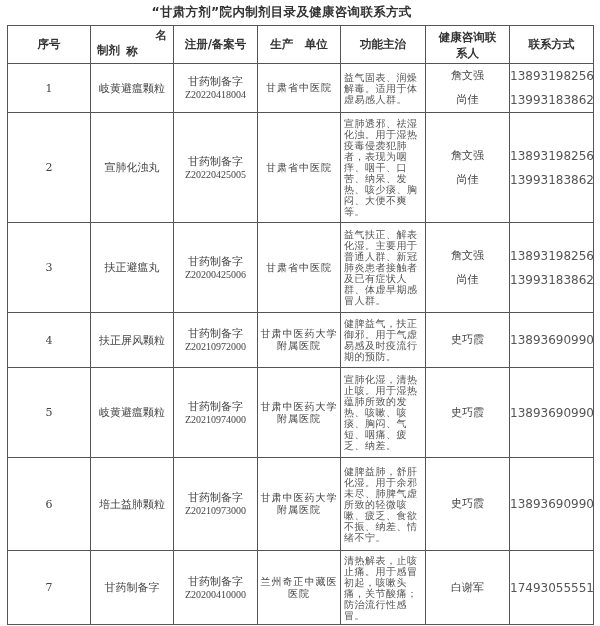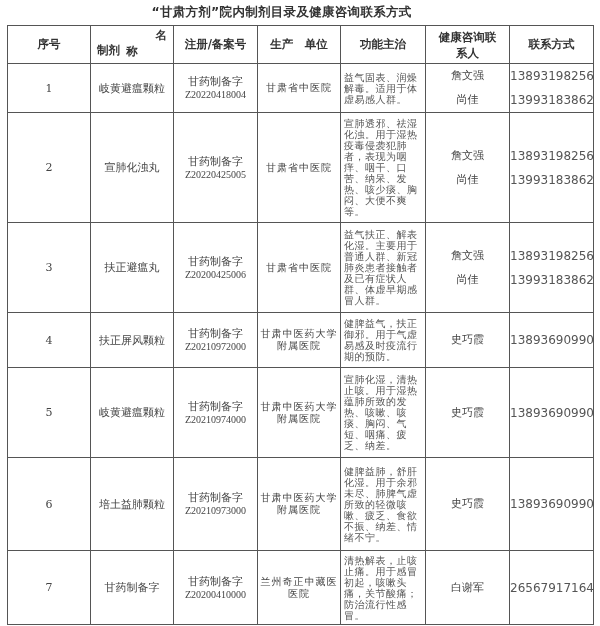--- a/index.html
+++ b/index.html
@@ -171,17 +171,17 @@
     <td class="reg">
           <div>甘药制备字</div>
           <div class="code">Z20200410000</div>
         </td>
     <td class="unit">兰州奇正中藏医医院</td>
     <td class="func">清热解表，止咳止痛。用于感冒初起，咳嗽头痛，关节酸痛；防治流行性感冒。</td>
     <td>
           <span class="contact-line">白谢军</span>
         </td>
     <td class="phone">
-          <span class="contact-line">26567917164</span>
+          <span class="contact-line">17493055551</span>
         </td>
   </tr>
 </tbody>
   </table>
 
 </body></html>

